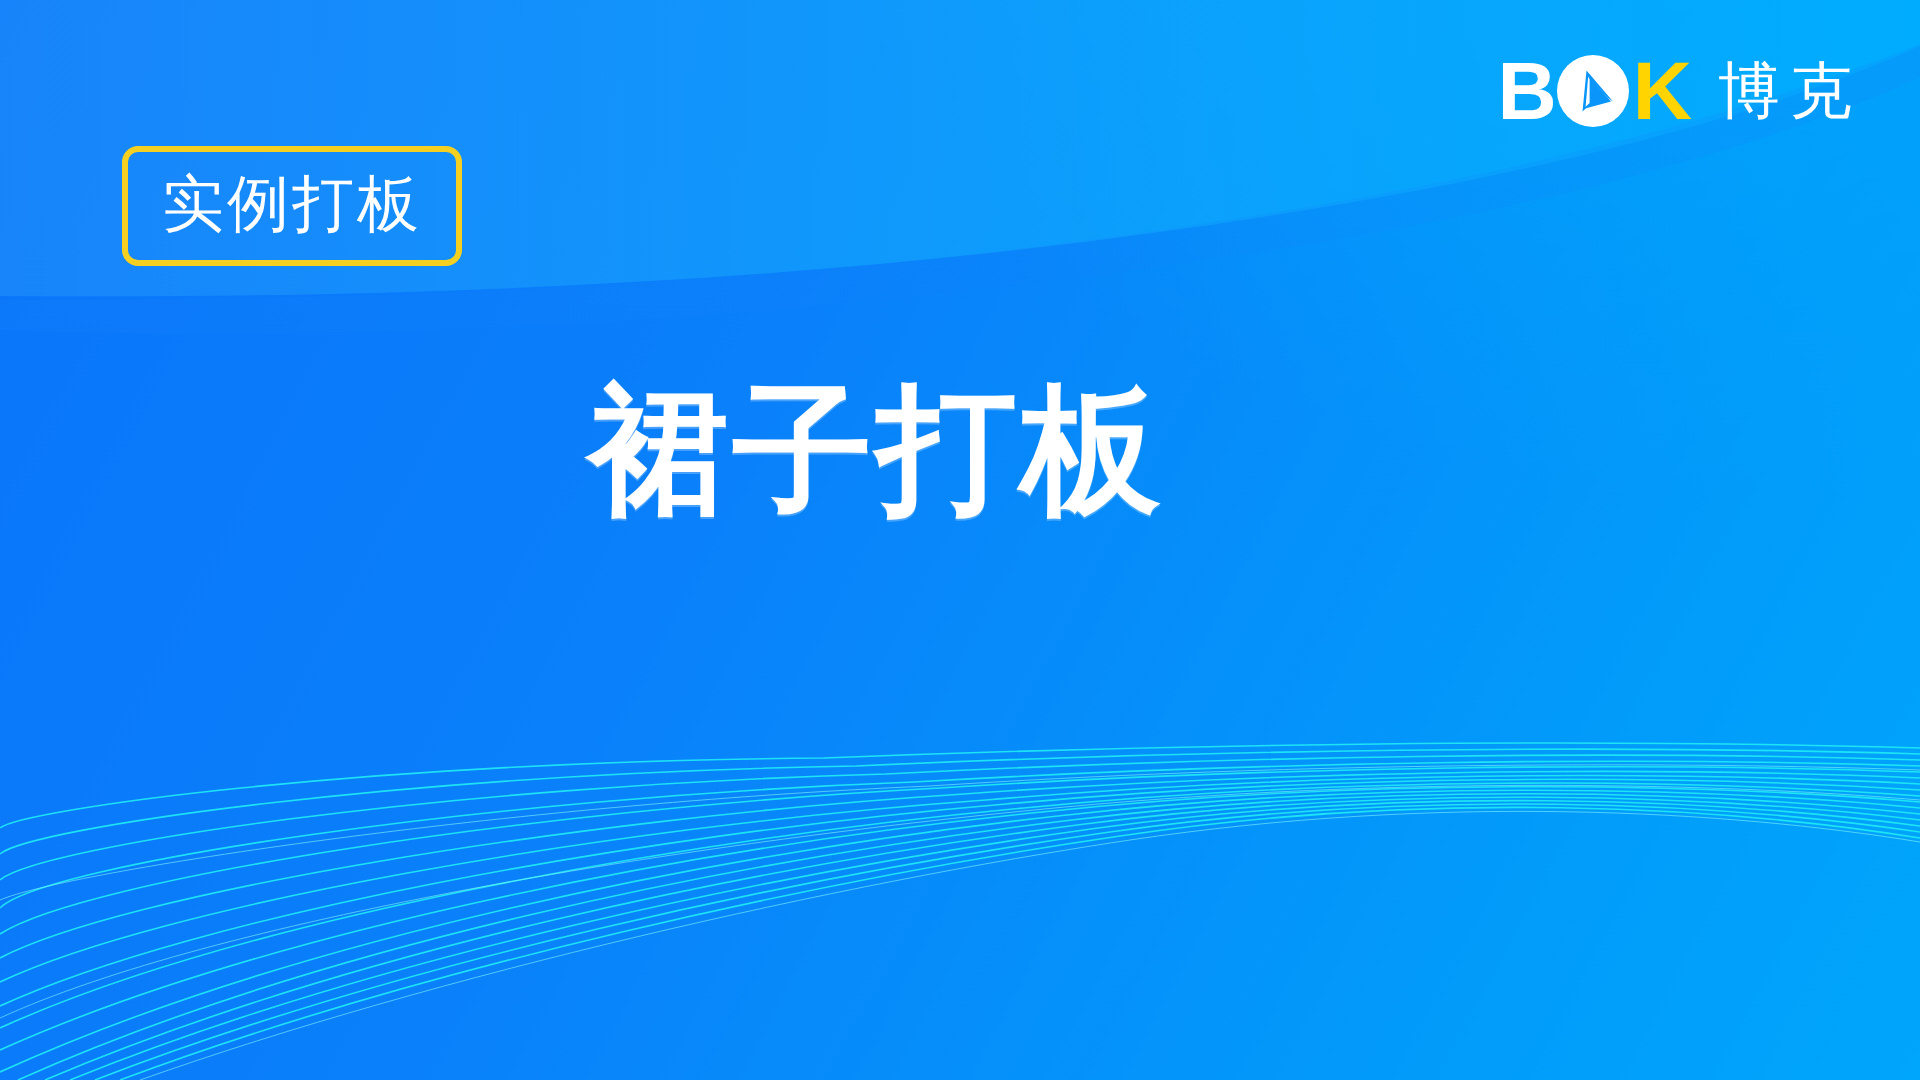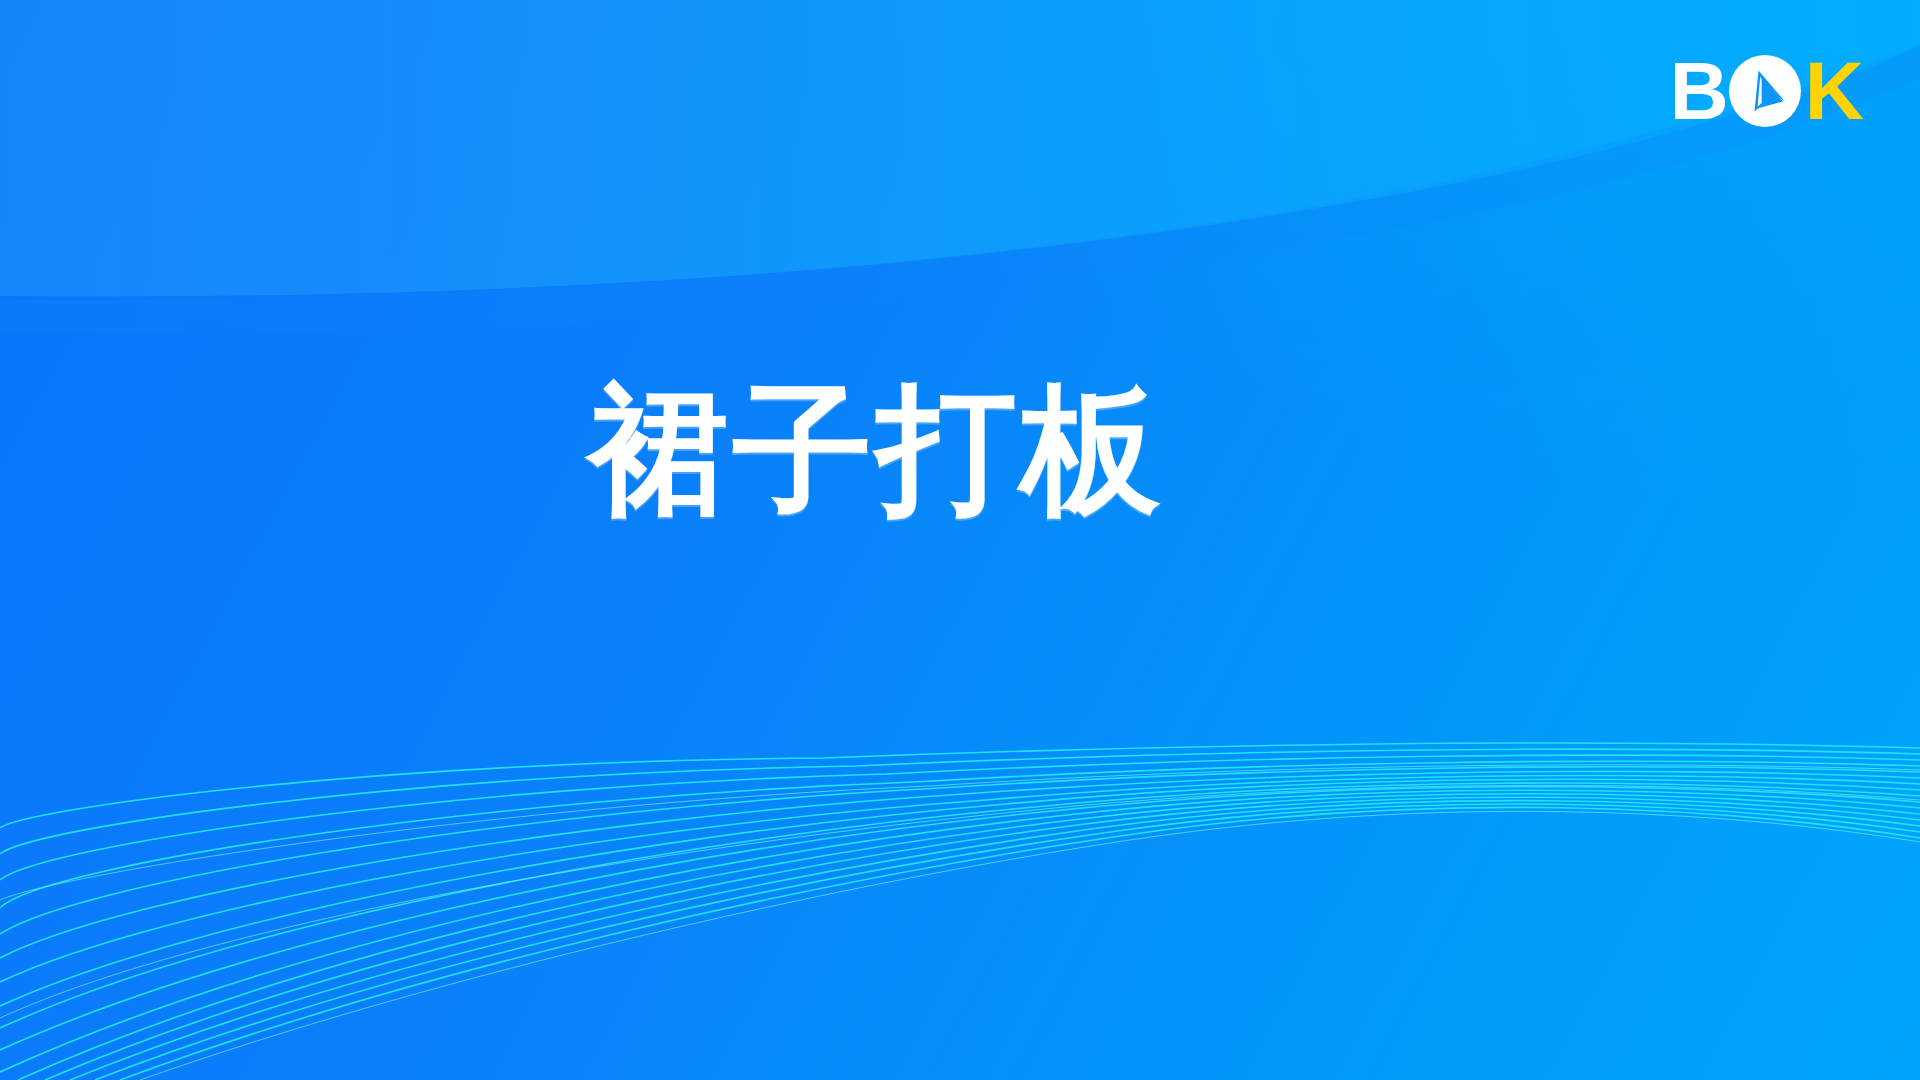--- a/index.html
+++ b/index.html
@@ -158,20 +158,24 @@
           <circle cx="37" cy="37" r="36" fill="#FFFFFF"></circle>
 
           <path d="M30.5,16.5 L26.5,57.5 L34,50.5 L34,24.5 L52,44 L57,47.5 Z" fill="#0A95FB"></path>
           <path d="M33.2,18.0 L55.5,45.0 L34.0,52.0 Z" fill="#0A95FB" opacity="0"></path>
           <path d="M27.4,55.0 L31.0,20.0 L55.0,47.5 Z" fill="#0A95FB"></path>
           <path d="M33.6,25.5 L33.6,49.0 L29.6,52.8 L32.2,22.6 Z" fill="#FFFFFF"></path>
         </svg>
       </span>
       <span class="logo-letter logo-k">K</span>
     </div>
+    <span class="logo-cn">博克</span>
   </div>
 
+  <div class="badge">
+    <span class="badge-text">实例打板</span>
+  </div>
 
   <div class="title-wrap">
     <h1 class="title">裙子打板</h1>
   </div>
 
 </div>
 
 </body></html>

